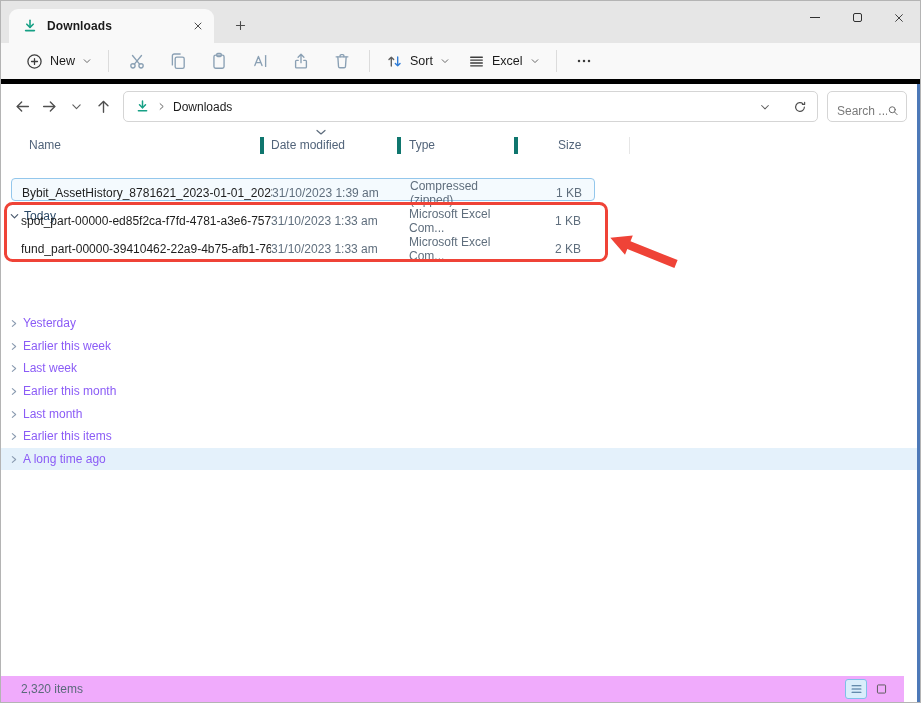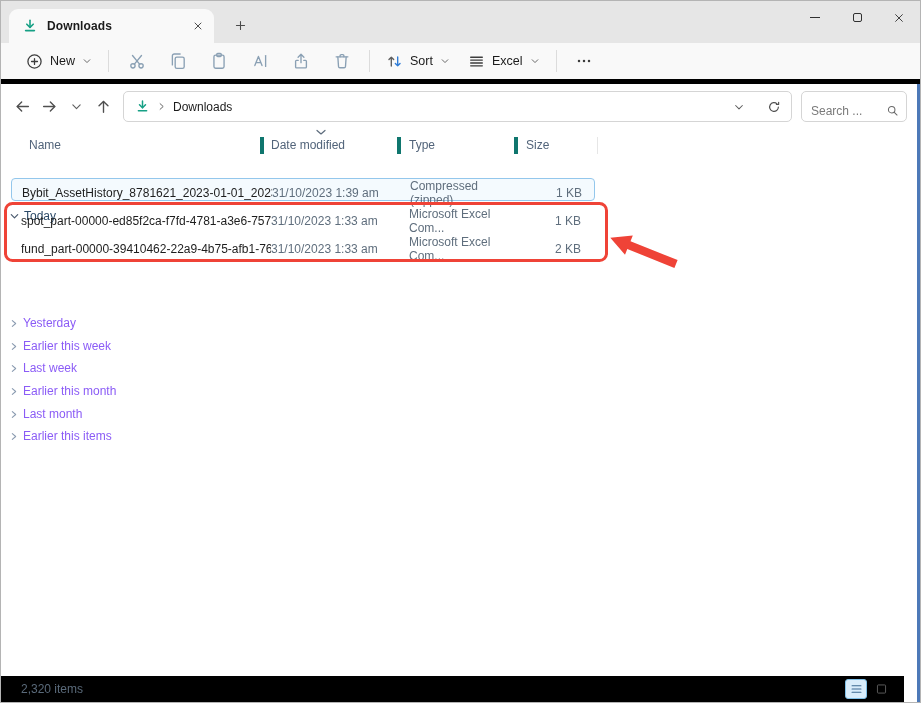--- a/index.html
+++ b/index.html
@@ -26,51 +26,51 @@
   .tb-icon-btn{width:41px;height:32px;display:grid;place-items:center;background:transparent;border:none;cursor:pointer;}
   .tb-sep{width:1px;height:22px;background:#dcdcdc;margin:0 7px;}
 
   
   .navbar{position:absolute;top:83px;left:0;right:0;height:45px;background:#fff;display:flex;align-items:center;padding:0 8px 0 8px;}
   .nav-btn{width:27px;height:28px;display:grid;place-items:center;background:transparent;border:none;cursor:pointer;border-radius:4px;}
   .addressbar{flex:1;height:31px;border:1px solid #d5d5d5;border-radius:5px;background:#fff;display:flex;align-items:center;gap:7px;padding:0 3px 0 11px;margin:0 9px 0 6px;}
   .addr-text{font-size:12px;color:#1b1b1b;}
   .addr-spacer{flex:1;}
   .addr-btn{width:28px;height:26px;display:grid;place-items:center;background:transparent;border:none;cursor:pointer;border-radius:4px;}
-  .searchbox{width:106px;height:31px;border:1px solid #d5d5d5;border-radius:5px;display:flex;align-items:center;padding:8px 7px 0 9px;margin-right:5px;background:#fff;}
+  .searchbox{width:80px;height:31px;border:1px solid #d5d5d5;border-radius:5px;display:flex;align-items:center;padding:8px 7px 0 9px;margin-right:5px;background:#fff;}
   .searchbox input{border:none;outline:none;flex:1;width:50px;font-size:12px;color:#444;font-family:inherit;background:transparent;}
   .searchbox input::placeholder{color:#7a7a7a;}
 
   
   .content{position:absolute;top:128px;left:0;right:0;bottom:26px;background:#fff;}
   .list-header{position:absolute;top:6px;left:0;height:20px;display:flex;align-items:center;font-size:12px;color:#52647a;}
   .lh-cell{height:17px;line-height:17px;border-right:4px solid #0f766e;}
   .lh-name{width:263px;padding-left:28px;}
   .lh-date{width:137px;padding-left:7px;}
   .lh-type{width:117px;padding-left:8px;}
-  .lh-size{width:80px;padding-left:8px;border-right:1px solid #e6e6e6;}
+  .lh-size{width:80px;padding-left:8px;border-right:1px solid #e6e6e6;margin-left:32px;}
   .sort-indicator{position:absolute;top:-1px;left:314px;}
 
   .group-row{position:absolute;height:22px;display:flex;align-items:center;gap:4px;padding-left:8px;font-size:12px;cursor:pointer;margin-top:48px;}
   .group-today{top:28px;color:#2c4a68;}
   .cg{color:#8b5cf6;left:0;}
   .cg1{top:135px}.cg2{top:158px}.cg3{top:180px}.cg4{top:203px}.cg5{top:226px}.cg6{top:248px}
   .cg7{top:271px;right:3px;background:#e4f1fb;}
 
   .file-row{position:absolute;left:10px;width:584px;height:23px;display:grid;grid-template-columns:260px 138px 110px 70px;align-items:center;font-size:12px;color:#5f6e7d;cursor:default;}
   .row-1{top:49px;background:#f4fafe;border:1px solid #93c7ec;border-radius:4px;}
   .row-2{top:78px}
   .row-3{top:106px}
   .cell-name{display:flex;align-items:center;gap:7px;padding-left:3px;color:#1d1d1d;white-space:nowrap;overflow:hidden;}
   .cell-size{text-align:right;padding-right:8px;}
 
   .overlay{position:absolute;pointer-events:none;}
 
   
-  .statusbar{position:absolute;left:0;right:16px;bottom:0;height:26px;display:flex;align-items:center;padding:0 8px 0 20px;font-size:12px;color:#5a6a7a;background:#000000;justify-content:center;}
+  .statusbar{position:absolute;left:0;right:16px;bottom:0;height:26px;display:flex;align-items:center;padding:0 8px 0 20px;font-size:12px;color:#5a6a7a;background:#f0abfc;justify-content:center;}
   .status-views{margin-left:auto;display:flex;align-items:center;gap:3px;margin-right:4px;}
   .view-btn{width:22px;height:20px;display:grid;place-items:center;background:transparent;border:1px solid transparent;border-radius:3px;cursor:pointer;}
   .view-btn.active{background:#d9edfb;border-color:#7fc0e8;}
 
   .accent-strip{position:absolute;right:0;top:83px;bottom:0;width:3px;background:#4d79b8;z-index:9;}
 </style>
 </head>
 <body>
 
 <div class="window">
@@ -341,20 +341,26 @@
           <path d="M4 2.5 8 6l-4 3.5"></path>
         </svg>
       <span>Last month</span>
     </div>
     <div class="group-row cg cg6">
       <svg width="10" height="11" viewBox="0 0 12 12" fill="none" stroke="#8a9bb0" stroke-width="1.3" stroke-linecap="round" stroke-linejoin="round">
           <path d="M4 2.5 8 6l-4 3.5"></path>
         </svg>
       <span>Earlier this items</span>
     </div>
+    <div class="group-row cg cg7">
+      <svg width="10" height="11" viewBox="0 0 12 12" fill="none" stroke="#8a9bb0" stroke-width="1.3" stroke-linecap="round" stroke-linejoin="round">
+          <path d="M4 2.5 8 6l-4 3.5"></path>
+        </svg>
+      <span>A long time ago</span>
+    </div>
 
     <svg class="overlay" style="left:0;top:70px;" width="615" height="70">
       <rect x="4.5" y="4.5" width="601" height="57" rx="7" fill="none" stroke-width="3" stroke="#ef4337"></rect>
     </svg>
 
     <svg class="overlay" style="left:600px;top:97px;" width="90" height="46">
       <polygon points="9.3,11.7 31.8,9.4 29.5,15.2 76.6,34.1 73.4,41.9 26.3,23.0 24.0,28.8" fill="#ef4337"></polygon>
     </svg>
   </div>
 

